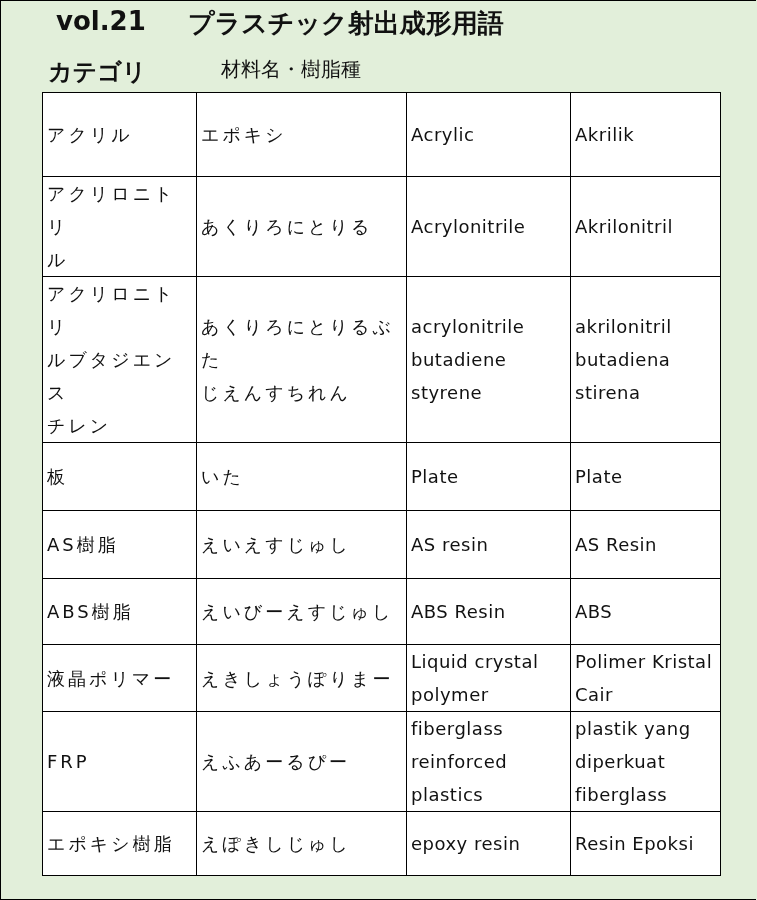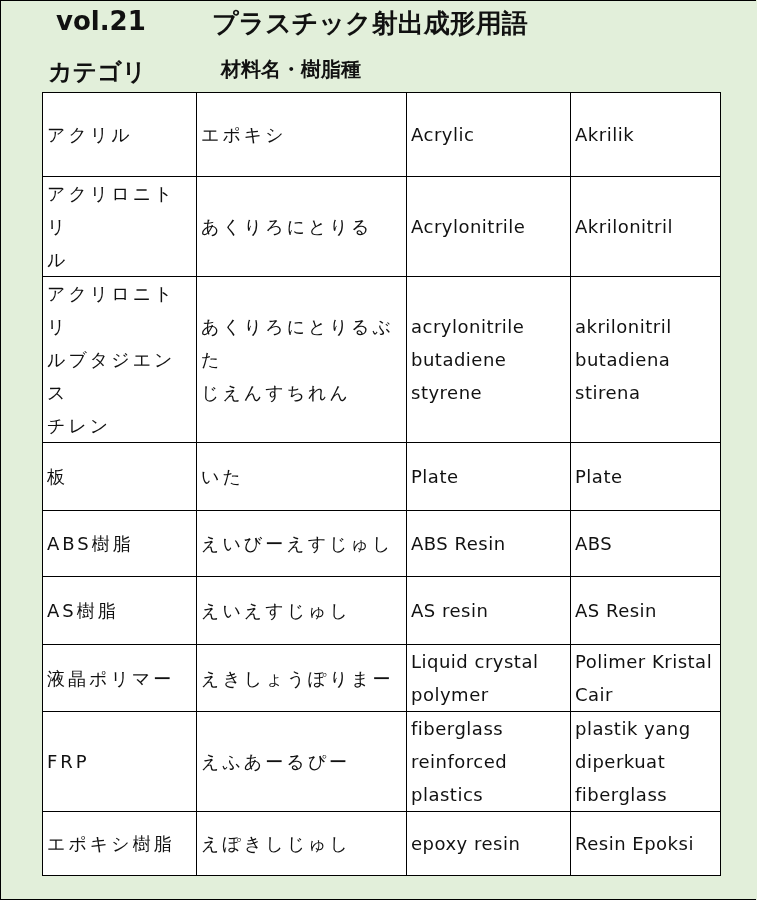--- a/index.html
+++ b/index.html
@@ -18,30 +18,30 @@
       border-left: 1px solid #000;
       border-bottom: 2px solid #000;
       box-sizing: content-box;
     }
     .vol {
       position: absolute; left: 56px; top: 6px;
       font-size: 26px; font-weight: bold;
       letter-spacing: 0px;
     }
     .title {
-      position: absolute; left: 212px; top: 6px;
+      position: absolute; left: 188px; top: 6px;
       font-size: 26px; font-weight: bold;
     }
     .sub1 {
       position: absolute; left: 48px; top: 56px;
       font-size: 24px; font-weight: bold;
     }
     .sub2 {
       position: absolute; left: 221px; top: 56px;
-      font-size: 20px; font-weight: bold;
+      font-size: 20px; font-weight: normal;
     }
     table.terms {
       position: absolute; left: 42px; top: 92px;
       border-collapse: collapse;
       background: #fff;
       table-layout: fixed;
       width: 678px;
     }
     table.terms td {
       border: 1.5px solid #000;
@@ -97,31 +97,31 @@
         <td>akrilonitril
 butadiena
 stirena</td>
       </tr>
       <tr style="height: 68px;">
         <td class="jp">板</td>
         <td class="jp">いた</td>
         <td>Plate</td>
         <td>Plate</td>
       </tr>
+      <tr style="height: 68px;">
+        <td class="jp">AS樹脂</td>
+        <td class="jp">えいえすじゅし</td>
+        <td>AS resin</td>
+        <td>AS Resin</td>
+      </tr>
       <tr style="height: 66px;">
         <td class="jp">ABS樹脂</td>
         <td class="jp">えいびーえすじゅし</td>
         <td>ABS Resin</td>
         <td>ABS</td>
-      </tr>
-      <tr style="height: 68px;">
-        <td class="jp">AS樹脂</td>
-        <td class="jp">えいえすじゅし</td>
-        <td>AS resin</td>
-        <td>AS Resin</td>
       </tr>
       <tr style="height: 66px;">
         <td class="jp">液晶ポリマー</td>
         <td class="jp">えきしょうぽりまー</td>
         <td>Liquid crystal
 polymer</td>
         <td>Polimer Kristal
 Cair</td>
       </tr>
       <tr style="height: 99px;">

